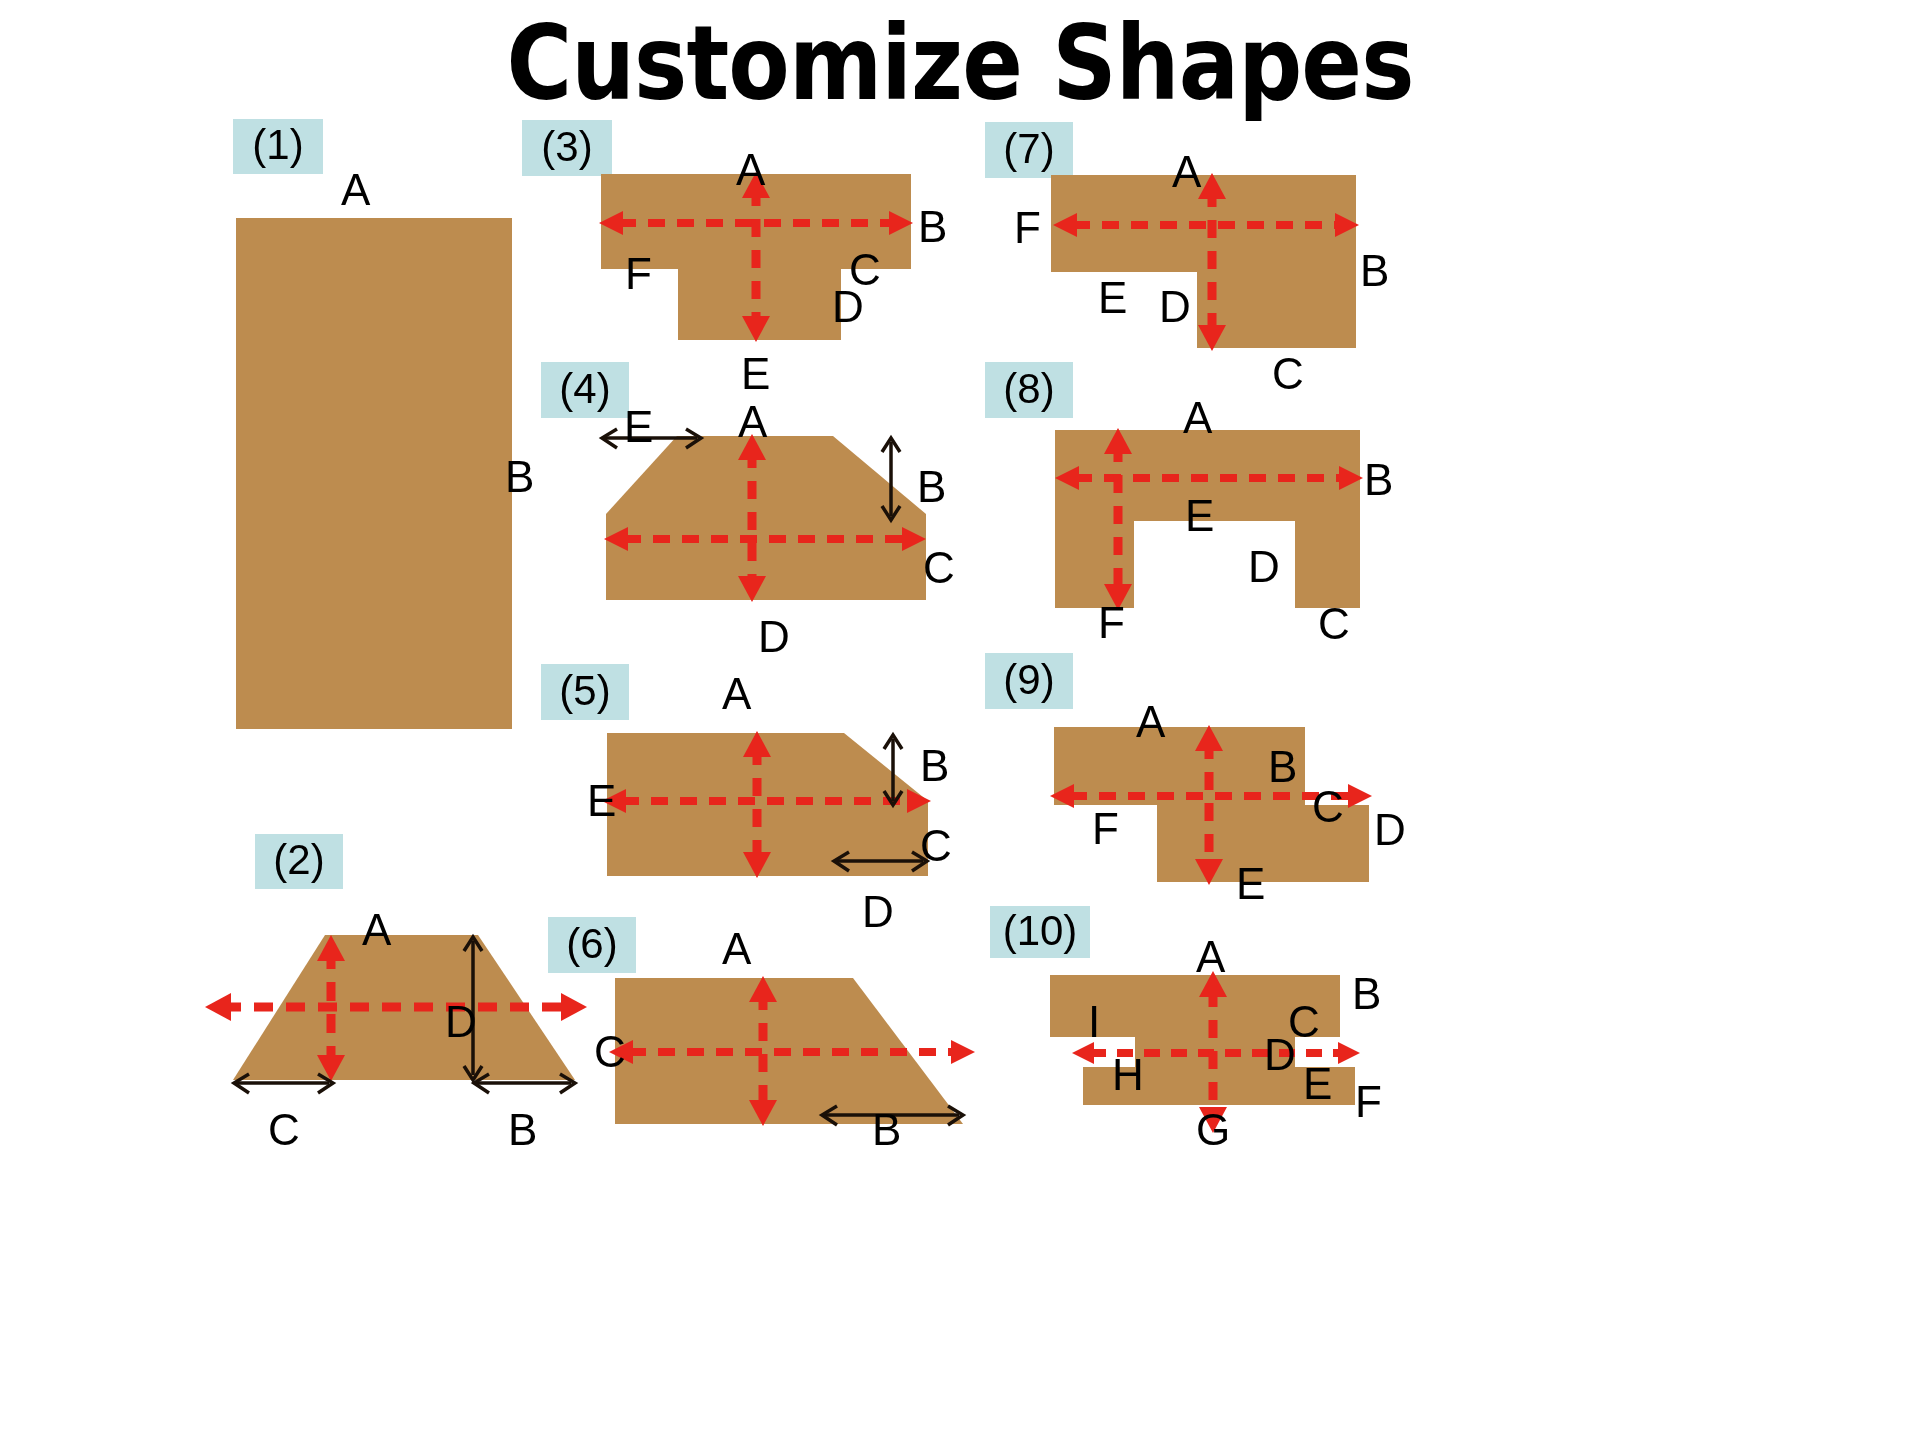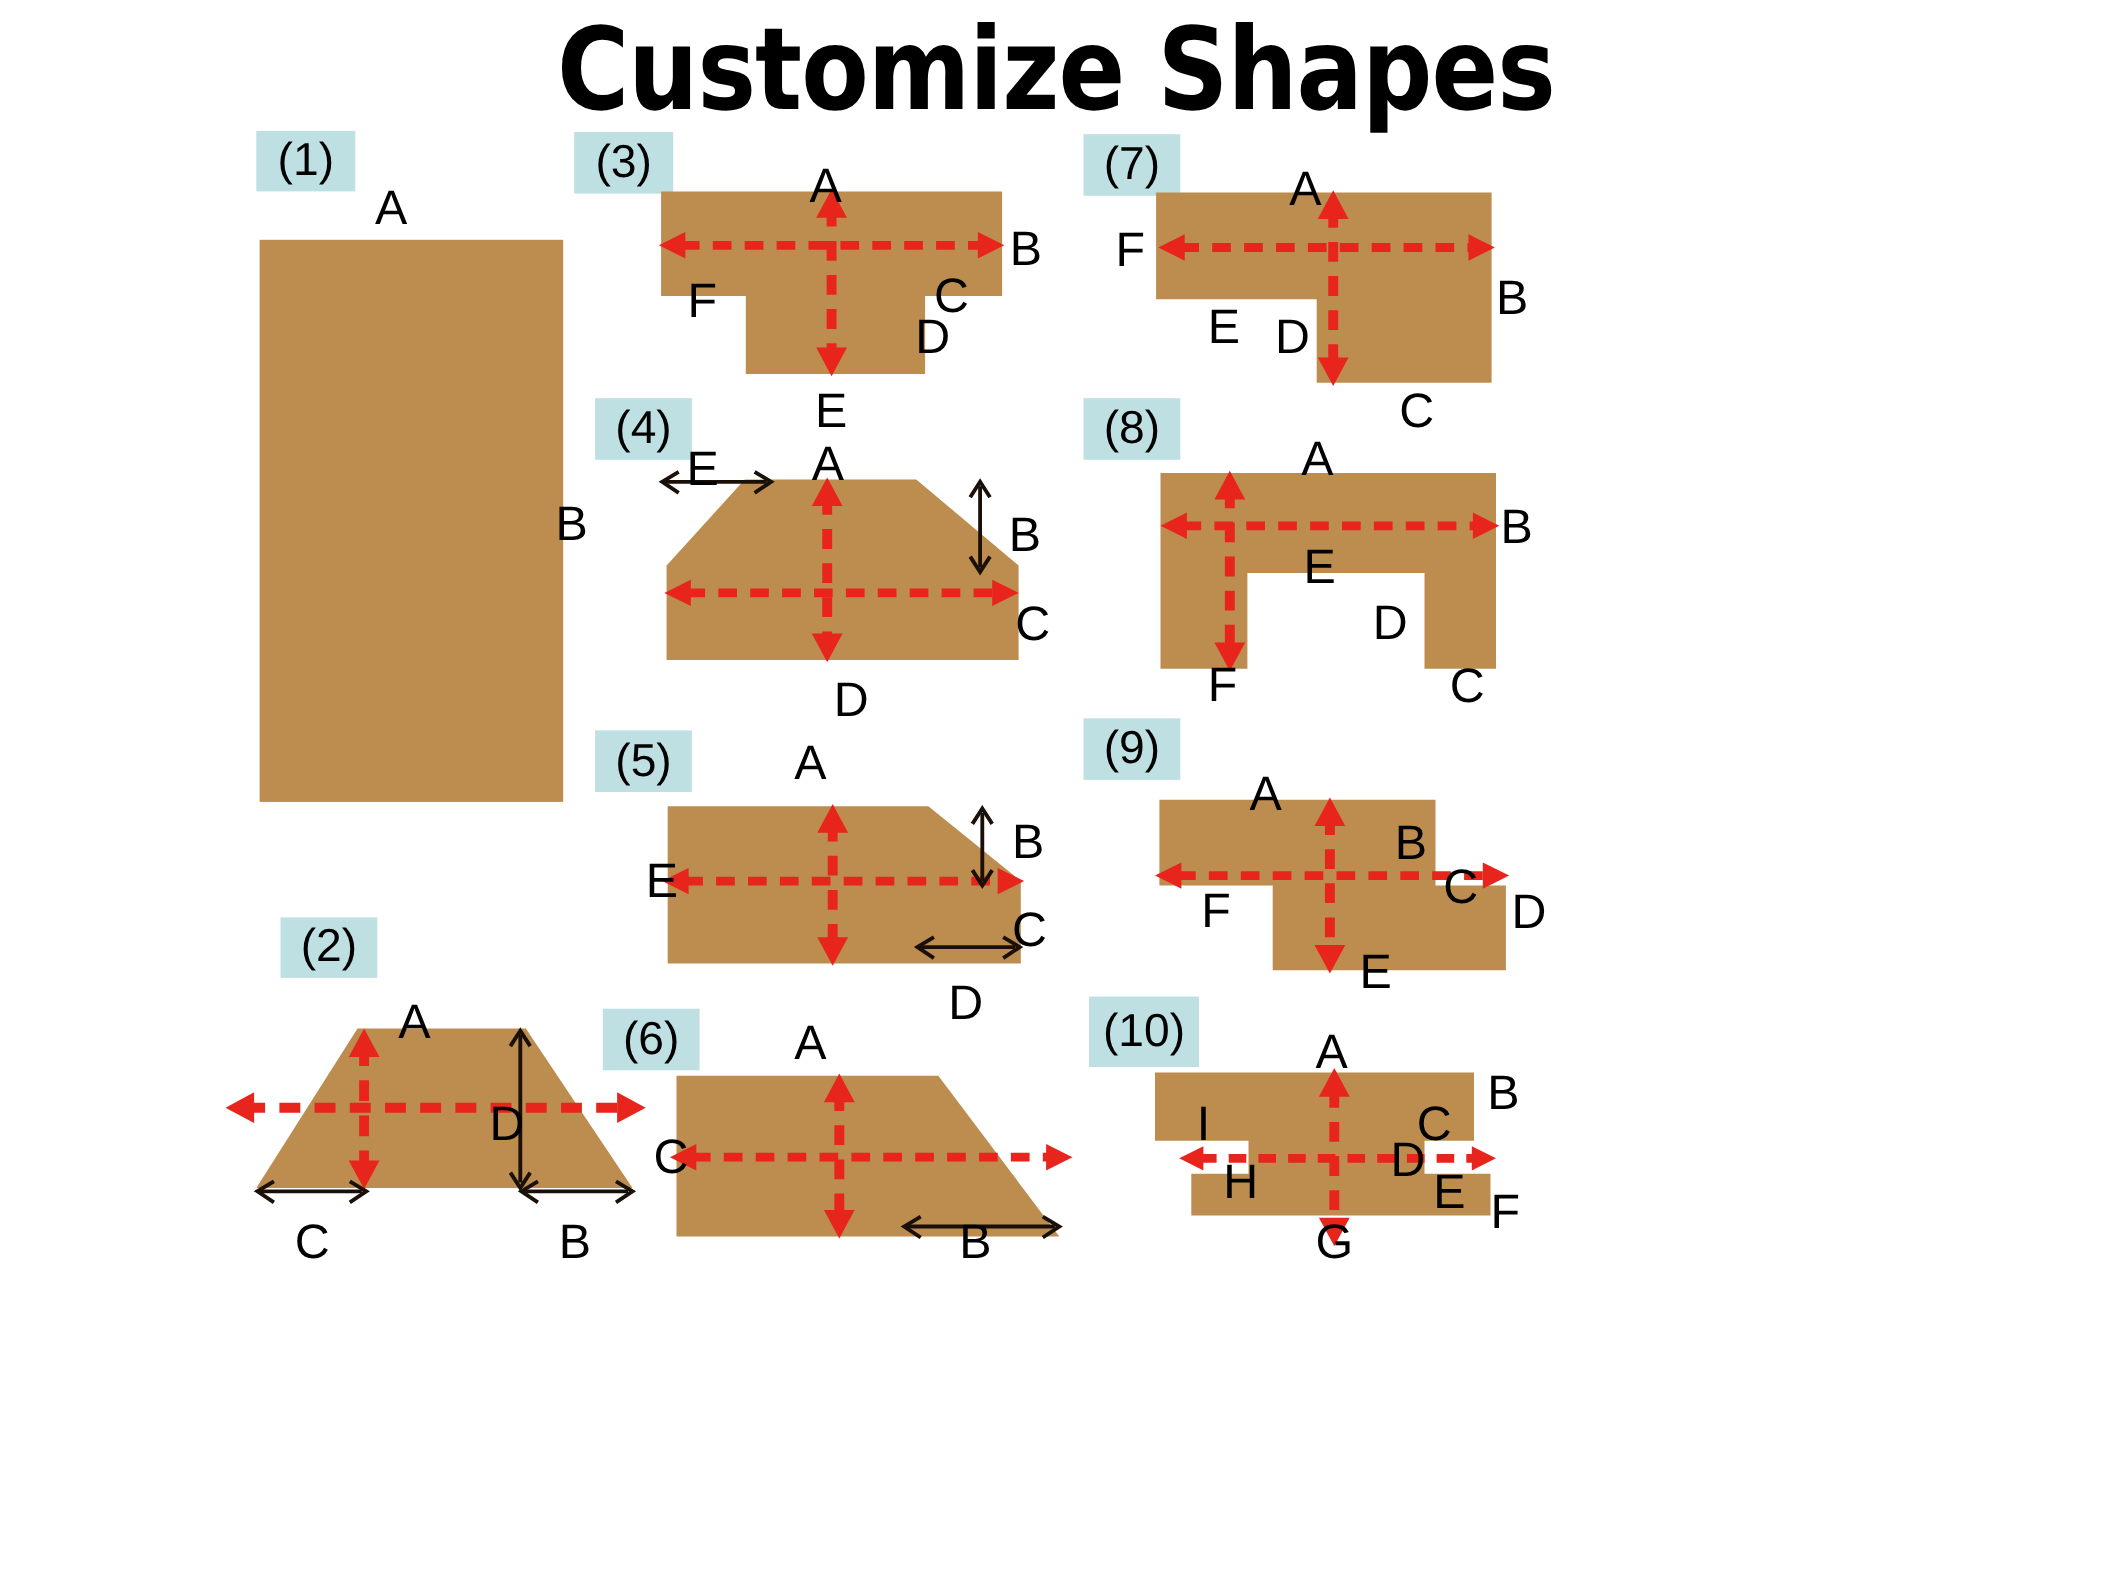--- a/index.html
+++ b/index.html
@@ -279,21 +279,21 @@
   <polygon points="155,-2 141,24 169,24" fill="#e8251c"></polygon>
   <polygon points="155,158 141,132 169,132" fill="#e8251c"></polygon>
 </svg>
 <div class="lbl" style="left:1136px;top:700px;">A</div>
 <div class="lbl" style="left:1268px;top:745px;">B</div>
 <div class="lbl" style="left:1312px;top:785px;">C</div>
 <div class="lbl" style="left:1092px;top:807px;">F</div>
 <div class="lbl" style="left:1374px;top:808px;">D</div>
 <div class="lbl" style="left:1236px;top:862px;">E</div>
 
-<div class="badge" style="left:990px;top:906px;width:100px;height:64px;">(10)</div>
+<div class="badge" style="left:990px;top:906px;width:100px;height:52px;">(10)</div>
 <svg class="shape-svg" style="left:1050px;top:975px;width:305px;height:155px;" viewBox="0 0 305 155">
   <polygon points="0,0 290,0 290,62 245,62 245,92 305,92 305,130 33,130 33,92 85,92 85,62 0,62" fill="#bd8c4f"></polygon>
 
   <g stroke="#e8251c" stroke-width="8" stroke-dasharray="16,11" fill="none">
     <line x1="40" y1="78" x2="290" y2="78"></line>
   </g>
   <polygon points="22,78 44,67 44,89" fill="#e8251c"></polygon>
   <polygon points="310,78 288,67 288,89" fill="#e8251c"></polygon>
 
   <g stroke="#e8251c" stroke-width="9" stroke-dasharray="18,13" fill="none">

